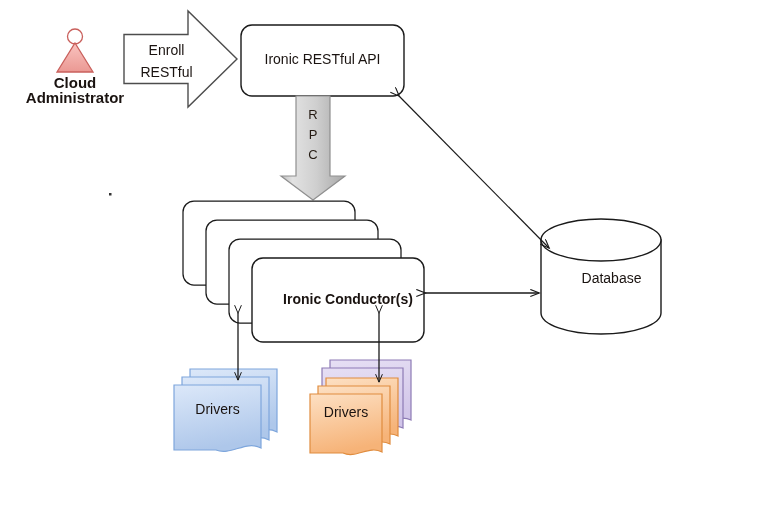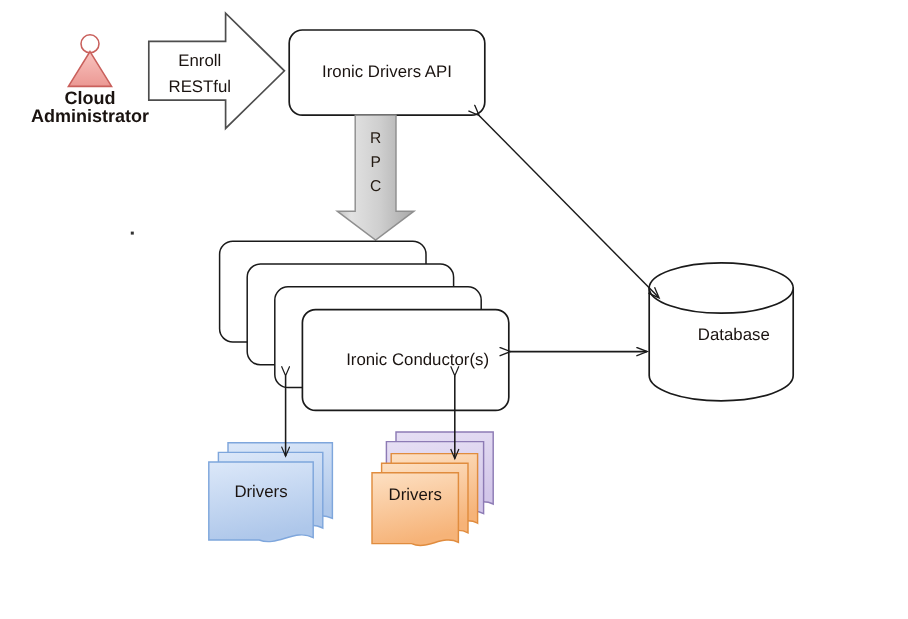--- a/index.html
+++ b/index.html
@@ -148,25 +148,25 @@
       <line x1="379" y1="313" x2="379" y2="382" stroke="#1a1a1a" stroke-width="1.3" marker-start="url(#ahs)" marker-end="url(#ahs)"></line>
     </g>
 
     <rect x="109" y="193" width="2.5" height="2.5" fill="#333333"></rect>
   </svg>
 
   <div class="node-label label-actor" style="left:15px; top:75px; width:120px;"><span>Cloud</span><br><span>Administrator</span></div>
 
   <div class="node-label label-enroll" style="left:116px; top:39px; width:101px;"><span>Enroll</span><br><span>RESTful</span></div>
 
-  <div class="node-label" style="left:241px; top:51px; width:163px;">Ironic Drivers API</div>
+  <div class="node-label" style="left:241px; top:51px; width:163px;">Ironic RESTful API</div>
 
   <div class="label-rpc node-label" style="left:296px; top:105px; width:34px;"><span>R</span><br><span>P</span><br><span>C</span></div>
 
-  <div class="node-label" style="left:252px; top:291px; width:192px;">Ironic Conductor(s)</div>
+  <div class="node-label" style="left:252px; top:291px; width:192px;font-weight:bold;">Ironic Conductor(s)</div>
 
   <div class="node-label" style="left:541px; top:270px; width:141px;">Database</div>
 
   <div class="node-label" style="left:174px; top:401px; width:87px;">Drivers</div>
 
   <div class="node-label" style="left:310px; top:404px; width:72px;">Drivers</div>
 
 </div>
 
 </body></html>

